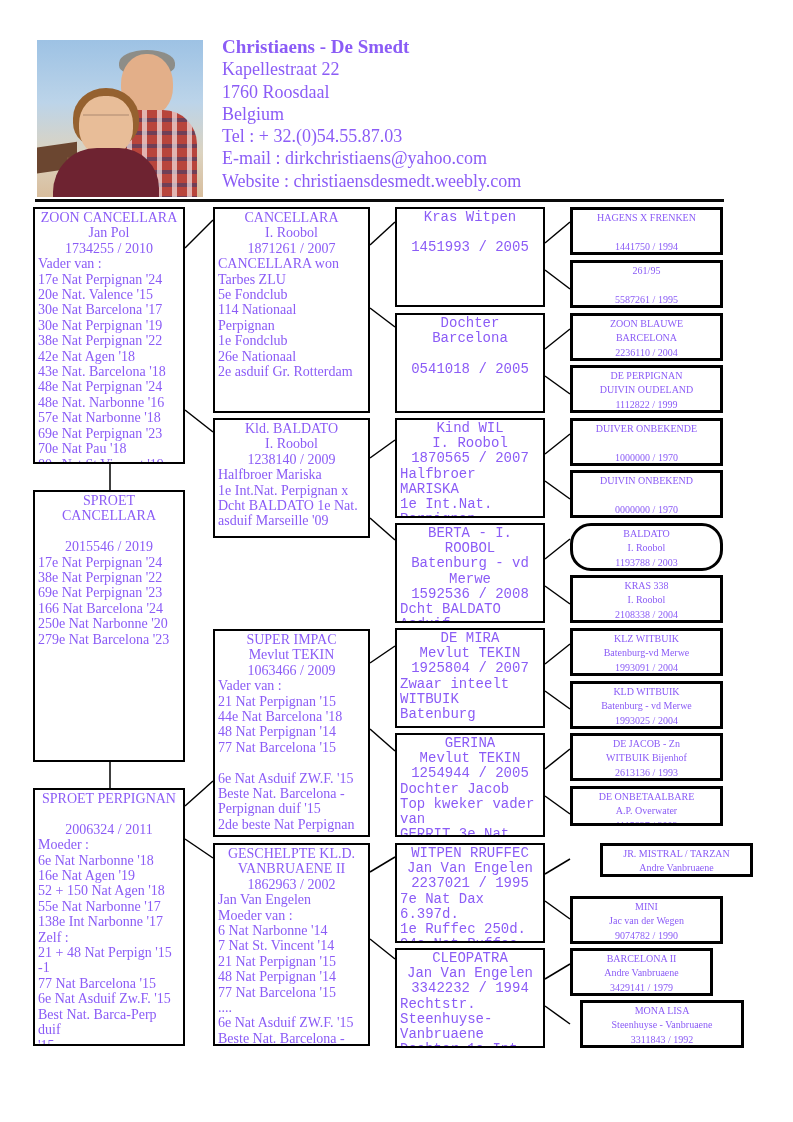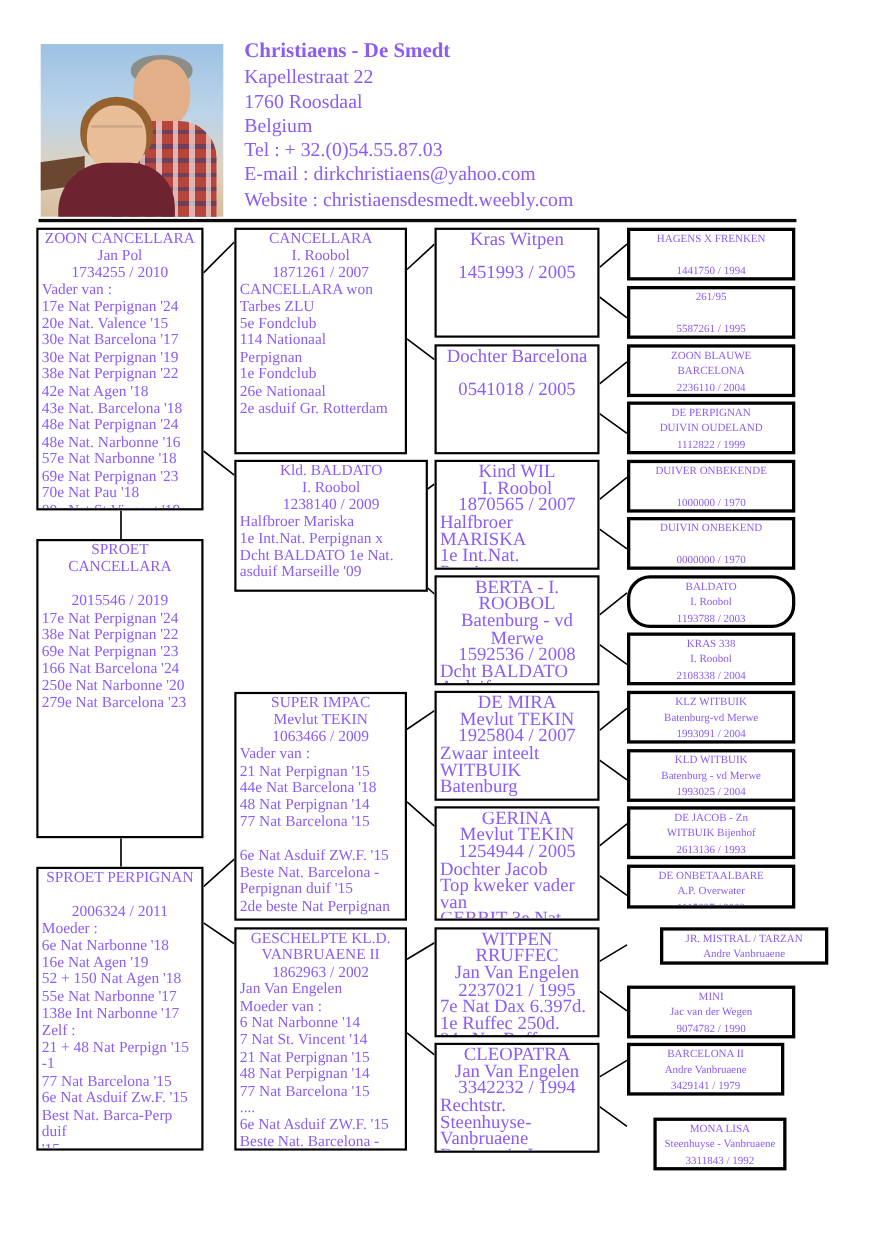--- a/index.html
+++ b/index.html
@@ -36,21 +36,21 @@
   .hdr-text .bold { font-weight:bold; font-size:19px; }
   .rule { position:absolute; left:35px; top:199px; width:689px; height:3px; background:#0a0a0a; }
   
   #wires { position:absolute; left:0; top:0; width:793px; height:1122px; pointer-events:none; }
   .pbox {
     position:absolute; box-sizing:border-box; background:#fff;
     border:2px solid #000; overflow:hidden; padding:1px 3px;
     font-size:14px; line-height:15.4px;
   }
   .pbox.gen4 { border-width:3px; font-size:10px; line-height:14.3px; padding:1px 2px; }
-  .pbox.gen3 { font-size:17px; line-height:15.2px; }
+  .pbox.gen3 { font-size:14px; line-height:15.2px;font-family:Liberation Mono, monospace; }
   .pbox div.c { text-align:center; }
   .pbox div.l { text-align:left; }
 </style>
 </head>
 <body>
 
 <div class="page">
 
   <div class="photo">
     <div class="roof1"></div>
@@ -168,21 +168,21 @@
         <div class="c">1871261 / 2007</div>
         <div class="l">CANCELLARA won</div>
         <div class="l">Tarbes ZLU</div>
         <div class="l">5e Fondclub</div>
         <div class="l">114 Nationaal</div>
         <div class="l">Perpignan</div>
         <div class="l">1e Fondclub</div>
         <div class="l">26e Nationaal</div>
         <div class="l">2e asduif Gr. Rotterdam</div>
       </div>
-      <div class="pbox " style="left: 213px; top: 418px; width: 176px; height: 120px;">
+      <div class="pbox " style="left: 213px; top: 418px; width: 157px; height: 120px;">
         <div class="c">Kld. BALDATO</div>
         <div class="c">I. Roobol</div>
         <div class="c">1238140 / 2009</div>
         <div class="l">Halfbroer Mariska</div>
         <div class="l">1e Int.Nat. Perpignan x</div>
         <div class="l">Dcht BALDATO 1e Nat.</div>
         <div class="l">asduif Marseille '09</div>
       </div>
       <div class="pbox " style="left: 213px; top: 629px; width: 157px; height: 208px;">
         <div class="c">SUPER IMPAC</div>
@@ -338,19 +338,19 @@
       <div class="pbox gen4" style="left: 570px; top: 896px; width: 153px; height: 48px;">
         <div class="c">MINI</div>
         <div class="c">Jac van der Wegen</div>
         <div class="c">9074782 / 1990</div>
       </div>
       <div class="pbox gen4" style="left: 538px; top: 948px; width: 143px; height: 48px; margin-left: 32px;">
         <div class="c">BARCELONA II</div>
         <div class="c">Andre Vanbruaene</div>
         <div class="c">3429141 / 1979</div>
       </div>
-      <div class="pbox gen4" style="left: 594px; top: 1000px; width: 121px; height: 48px; margin-top: 16px;">
+      <div class="pbox gen4" style="left: 580px; top: 1000px; width: 164px; height: 48px;">
         <div class="c">MONA LISA</div>
         <div class="c">Steenhuyse - Vanbruaene</div>
         <div class="c">3311843 / 1992</div>
       </div>
     </div>
 </div>
 
 </body></html>

